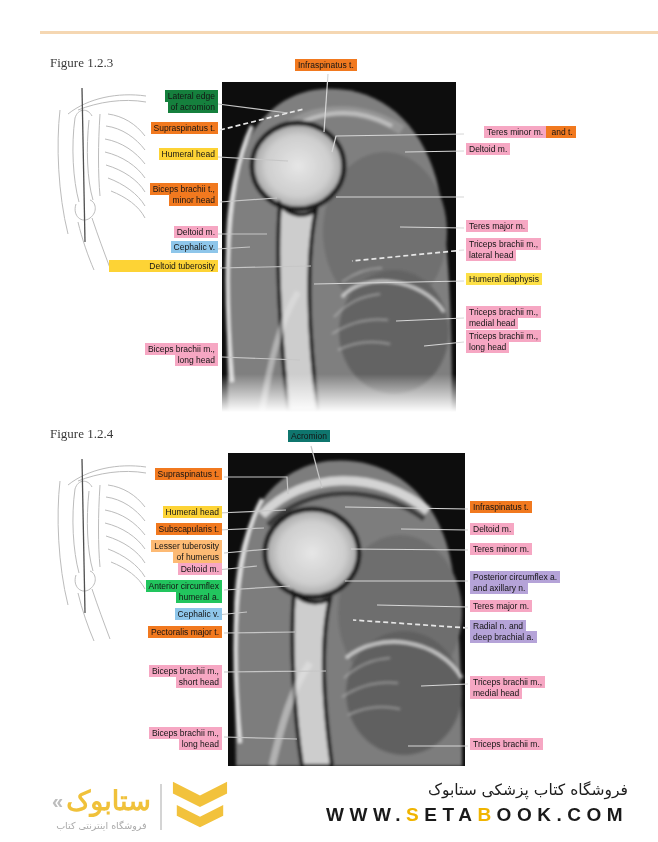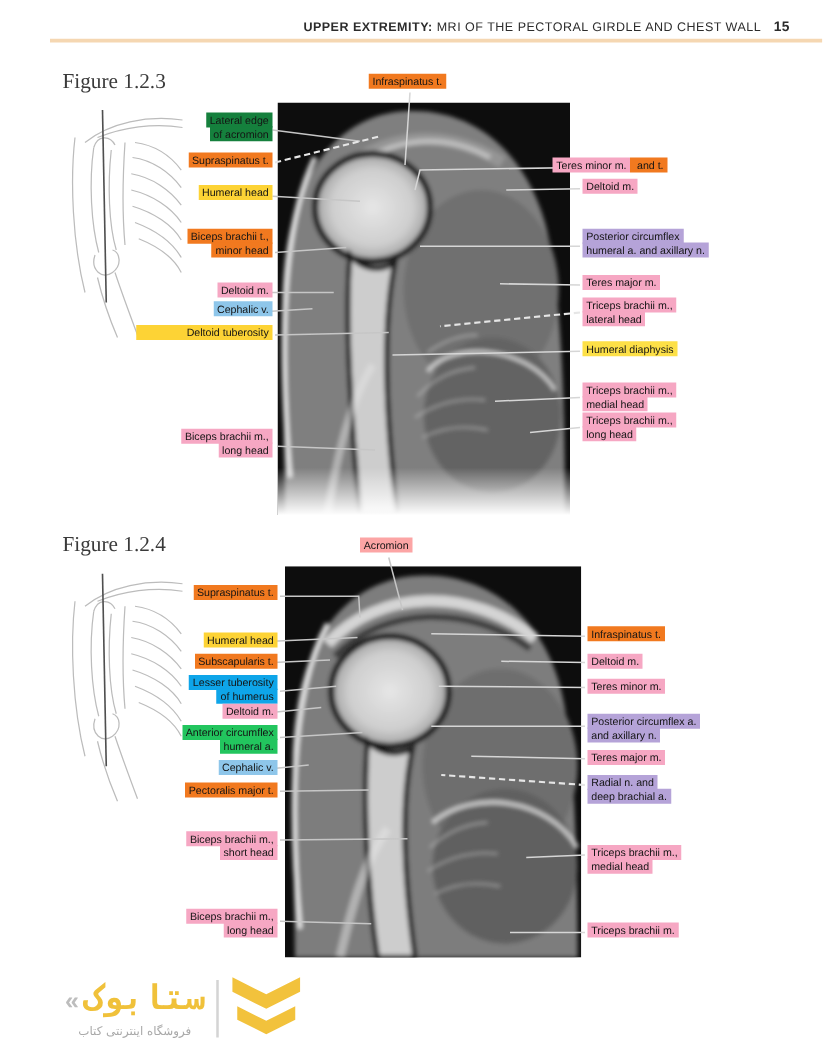--- a/index.html
+++ b/index.html
@@ -8,21 +8,21 @@
 
   
   .header{position:absolute;top:16px;right:26px;font-size:10px;letter-spacing:.4px;
           color:#2c2c2c;white-space:nowrap;}
   .header .hb{font-weight:bold;}
   .header .pagenum{margin-left:10px;font-weight:bold;font-size:11px;}
   .header-rule{position:absolute;top:31px;left:40px;right:0;height:3px;background:#f5d7b2;}
 
   
   .fig-title{position:absolute;left:50px;font-family:"Liberation Serif",serif;
-             font-size:17px;color:#3a3a3a;}
+             font-size:13px;color:#3a3a3a;}
 
   
   .sketch{position:absolute;left:46px;width:104px;height:190px;}
   .mri{position:absolute;}
 
   
   .leaders{position:absolute;left:0;top:0;width:658px;height:842px;pointer-events:none;}
   .ln{stroke:#c6c6c6;stroke-width:1.2;fill:none;}
   .ln-img{stroke:#d6d6d6;}
   .ln-dash{stroke:#e6e6e6;stroke-width:1.7;fill:none;stroke-dasharray:5 3;}
@@ -31,36 +31,33 @@
   .lbl{position:absolute;font-size:8.5px;line-height:11px;color:#141414;z-index:5;}
   .lbl.left{text-align:right;}
   .lbl .box{padding:1px 3px;white-space:pre-line;
             -webkit-box-decoration-break:clone;box-decoration-break:clone;}
 
   
   .logo{position:absolute;left:52px;top:779px;display:flex;align-items:center;gap:9px;}
   .logo-text{display:flex;flex-direction:column;align-items:center;}
   .wordmark{display:flex;align-items:center;gap:3px;line-height:34px;}
   .wordmark .guillemet{font-size:20px;color:#bdbdbd;font-weight:bold;}
-  .wordmark .wm{font-family:Liberation Mono, monospace;font-size:27px;font-weight:bold;color:#f0c13a;}
+  .wordmark .wm{font-family:Liberation Sans, sans-serif;font-size:27px;font-weight:bold;color:#f0c13a;}
   .tagline{font-family:"DejaVu Sans",sans-serif;font-size:9.5px;color:#a9a9a9;margin-top:2px;text-align:center;}
   .logo-divider{width:2px;height:46px;background:#d4d4d4;}
   .footer-right{position:absolute;right:30px;top:781px;text-align:right;}
   .store-title{font-family:"DejaVu Sans",sans-serif;font-size:15.5px;color:#1d1d1d;margin-bottom:5px;}
   .url{font-size:19px;font-weight:bold;letter-spacing:5.5px;color:#1a1a1a;white-space:nowrap;}
   .url .gold{color:#f0b400;}
 </style>
 </head>
 <body>
 
 <div class="page">
 
-  <div class="header">
-    <span class="hb">UPPER EXTREMITY:</span><span> MRI OF THE PECTORAL GIRDLE AND CHEST WALL</span><span class="hb pagenum">15</span>
-  </div>
   <div class="header-rule"></div>
 
   <div class="fig-title" style="top:55px">Figure 1.2.3</div>
   <div class="fig-title" style="top:426px">Figure 1.2.4</div>
 
   <svg class="sketch" style="top:84px" viewBox="0 0 100 190">
     <g stroke="#bcbcbc" stroke-width="1" fill="none">
       <path d="M20,30 C40,14 70,8 98,12"></path>
       <path d="M30,26 C50,18 75,14 98,18"></path>
       <path d="M60,30 C75,32 88,40 97,52"></path>
@@ -211,39 +208,37 @@
   <div class="lbl left" style="right:440px;top:123px"><span class="box" style="background-color: rgb(241, 121, 31);">Supraspinatus t.</span></div>
   <div class="lbl left" style="right:440px;top:149px"><span class="box" style="background-color: rgb(253, 211, 53);">Humeral head</span></div>
   <div class="lbl left" style="right:440px;top:184px"><span class="box" style="background-color: rgb(241, 121, 31);">Biceps brachii t.,
 minor head</span></div>
   <div class="lbl left" style="right:440px;top:227px"><span class="box" style="background-color: rgb(246, 167, 195);">Deltoid m.</span></div>
   <div class="lbl left" style="right:440px;top:242px"><span class="box" style="background-color: rgb(142, 198, 234);">Cephalic v.</span></div>
   <div class="lbl left" style="right:440px;top:261px"><span class="box" style="background-color: rgb(253, 211, 53); padding-left: 40px;">Deltoid tuberosity</span></div>
   <div class="lbl left" style="right:440px;top:344px"><span class="box" style="background-color: rgb(246, 167, 195);">Biceps brachii m.,
 long head</span></div>
 
-  <div class="lbl" style="left:442px;top:127px"><span class="box" style="background-color: rgb(246, 167, 195);">Teres minor m.</span><span class="box" style="background-color: rgb(241, 121, 31);"> and t.</span></div>
+  <div class="lbl" style="left:484px;top:127px"><span class="box" style="background-color: rgb(246, 167, 195);">Teres minor m.</span><span class="box" style="background-color: rgb(241, 121, 31);"> and t.</span></div>
   <div class="lbl" style="left:466px;top:144px"><span class="box" style="background-color: rgb(246, 167, 195);">Deltoid m.</span></div>
-  <div class="lbl" style="left:466px;top:184px"><span class="box" style="background-color: rgb(181, 163, 216);">Posterior circumflex
-humeral a. and axillary n.</span></div>
   <div class="lbl" style="left:466px;top:221px"><span class="box" style="background-color: rgb(246, 167, 195);">Teres major m.</span></div>
   <div class="lbl" style="left:466px;top:239px"><span class="box" style="background-color: rgb(246, 167, 195);">Triceps brachii m.,
 lateral head</span></div>
   <div class="lbl" style="left:466px;top:274px"><span class="box" style="background-color: #fde047;">Humeral diaphysis</span></div>
   <div class="lbl" style="left:466px;top:307px"><span class="box" style="background-color: rgb(246, 167, 195);">Triceps brachii m.,
 medial head</span></div>
   <div class="lbl" style="left:466px;top:331px"><span class="box" style="background-color: rgb(246, 167, 195);">Triceps brachii m.,
 long head</span></div>
 
-  <div class="lbl" style="left:288px;top:431px"><span class="box" style="background-color: #fca5a5;">Acromion</span></div>
+  <div class="lbl" style="left:288px;top:431px"><span class="box" style="background-color: #0f766e;">Acromion</span></div>
 
   <div class="lbl left" style="right:436px;top:469px"><span class="box" style="background-color: rgb(241, 121, 31);">Supraspinatus t.</span></div>
   <div class="lbl left" style="right:436px;top:507px"><span class="box" style="background-color: rgb(253, 211, 53);">Humeral head</span></div>
   <div class="lbl left" style="right:436px;top:524px"><span class="box" style="background-color: rgb(241, 121, 31);">Subscapularis t.</span></div>
-  <div class="lbl left" style="right:436px;top:541px"><span class="box" style="background-color: #0ea5e9; margin-left: 34px;">Lesser tuberosity
+  <div class="lbl left" style="right:436px;top:541px"><span class="box" style="background-color: #fdba74; margin-left: 34px;">Lesser tuberosity
 of humerus</span></div>
   <div class="lbl left" style="right:436px;top:564px"><span class="box" style="background-color: rgb(246, 167, 195);">Deltoid m.</span></div>
   <div class="lbl left" style="right:436px;top:581px"><span class="box" style="background-color: #22c55e;">Anterior circumflex
 humeral a.</span></div>
   <div class="lbl left" style="right:436px;top:609px"><span class="box" style="background-color: rgb(142, 198, 234);">Cephalic v.</span></div>
   <div class="lbl left" style="right:436px;top:627px"><span class="box" style="background-color: rgb(241, 121, 31); text-align: center;">Pectoralis major t.</span></div>
   <div class="lbl left" style="right:436px;top:666px"><span class="box" style="background-color: rgb(246, 167, 195);">Biceps brachii m.,
 short head</span></div>
   <div class="lbl left" style="right:436px;top:728px"><span class="box" style="background-color: rgb(246, 167, 195);">Biceps brachii m.,
 long head</span></div>
@@ -268,14 +263,18 @@
       </div>
       <div class="tagline">فروشگاه اینترنتی کتاب</div>
     </div>
     <div class="logo-divider"></div>
     <svg width="58" height="56" viewBox="0 0 60 56">
       <path d="M2,2 L30,16 L58,2 L58,14 L30,28 L2,14 Z" fill="#f2c23c"></path>
       <path d="M6,26 L30,38 L54,26 L54,37 L30,49 L6,37 Z" fill="#f2c23c"></path>
     </svg>
   </div>
 
+  <div class="footer-right">
+    <div class="store-title">فروشگاه کتاب پزشکی ستابوک</div>
+    <div class="url"><span>WWW.</span><span class="gold">S</span><span>ETA</span><span class="gold">B</span><span>OOK.COM</span></div>
+  </div>
 
 </div>
 
 </body></html>

